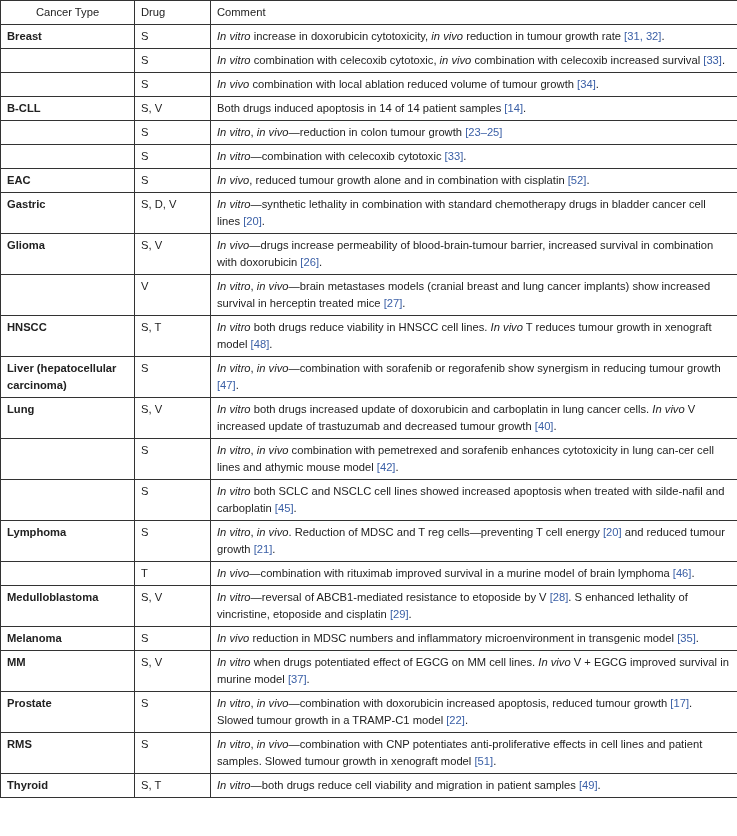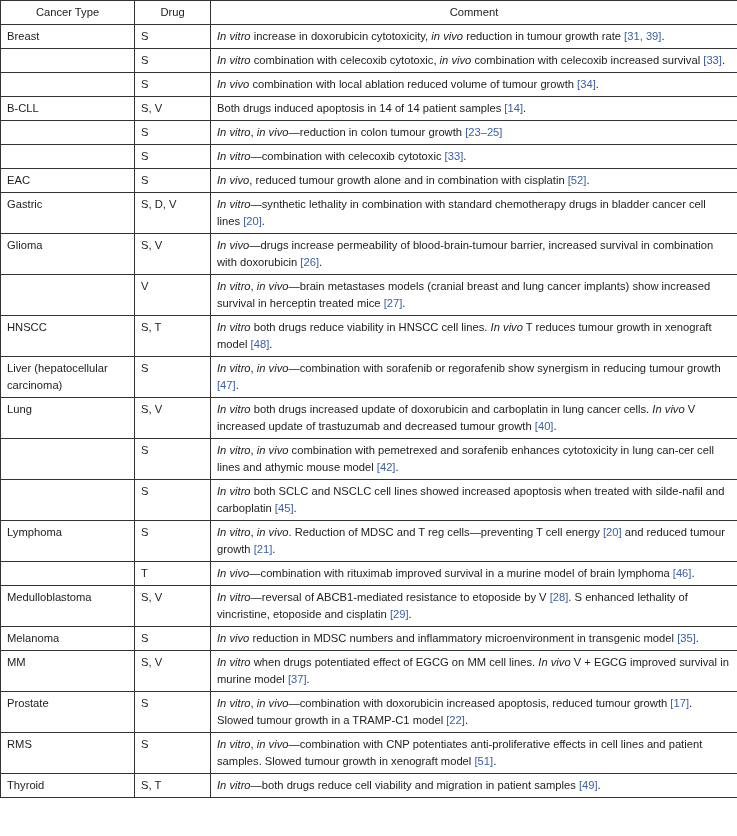--- a/index.html
+++ b/index.html
@@ -2,23 +2,23 @@
 <html><head>
 <meta charset="utf-8">
 <style>
   html, body { margin: 0; padding: 0; background: #ffffff; }
   body { width: 737px; height: 836px; overflow: hidden; font-family: "Liberation Sans", sans-serif; font-size: 11.2px; color: #222; }
   table { border-collapse: collapse; width: 737px; table-layout: fixed; }
   col.c1 { width: 134px; }
   col.c2 { width: 76px; }
   col.c3 { width: 527px; }
   th, td { border: 1px solid #333; padding: 3px 6px 3px 6px; vertical-align: top; line-height: 17px; text-align: left; }
-  th { font-weight: normal; height: 15px; text-align: center; }
+  th { font-weight: normal; height: 15px; }
   th.ct { text-align: center; }
-  td.type { font-weight: normal; }
+  td.type { font-weight: bold; }
   .it { font-style: italic; }
   .ref { color: #3a5fa6; }
 </style>
 </head>
 <body>
 
 <table>
   <colgroup>
       <col class="c1">
       <col class="c2">
@@ -28,21 +28,21 @@
     <tr>
       <th class="ct">Cancer Type</th>
       <th>Drug</th>
       <th>Comment</th>
     </tr>
   </thead>
   <tbody id="tbody">
       <tr>
         <td class="type">Breast</td>
         <td>S</td>
-        <td><span class="it">In vitro</span><span> increase in doxorubicin cytotoxicity, </span><span class="it">in vivo</span><span> reduction in tumour growth rate </span><span class="ref">[31, 39]</span><span>.</span></td>
+        <td><span class="it">In vitro</span><span> increase in doxorubicin cytotoxicity, </span><span class="it">in vivo</span><span> reduction in tumour growth rate </span><span class="ref">[31, 32]</span><span>.</span></td>
       </tr>
       <tr>
         <td class="type"></td>
         <td>S</td>
         <td><span class="it">In vitro</span><span> combination with celecoxib cytotoxic, </span><span class="it">in vivo</span><span> combination with celecoxib increased survival </span><span class="ref">[33]</span><span>.</span></td>
       </tr>
       <tr>
         <td class="type"></td>
         <td>S</td>
         <td><span class="it">In vivo</span><span> combination with local ablation reduced volume of tumour growth </span><span class="ref">[34]</span><span>.</span></td>

